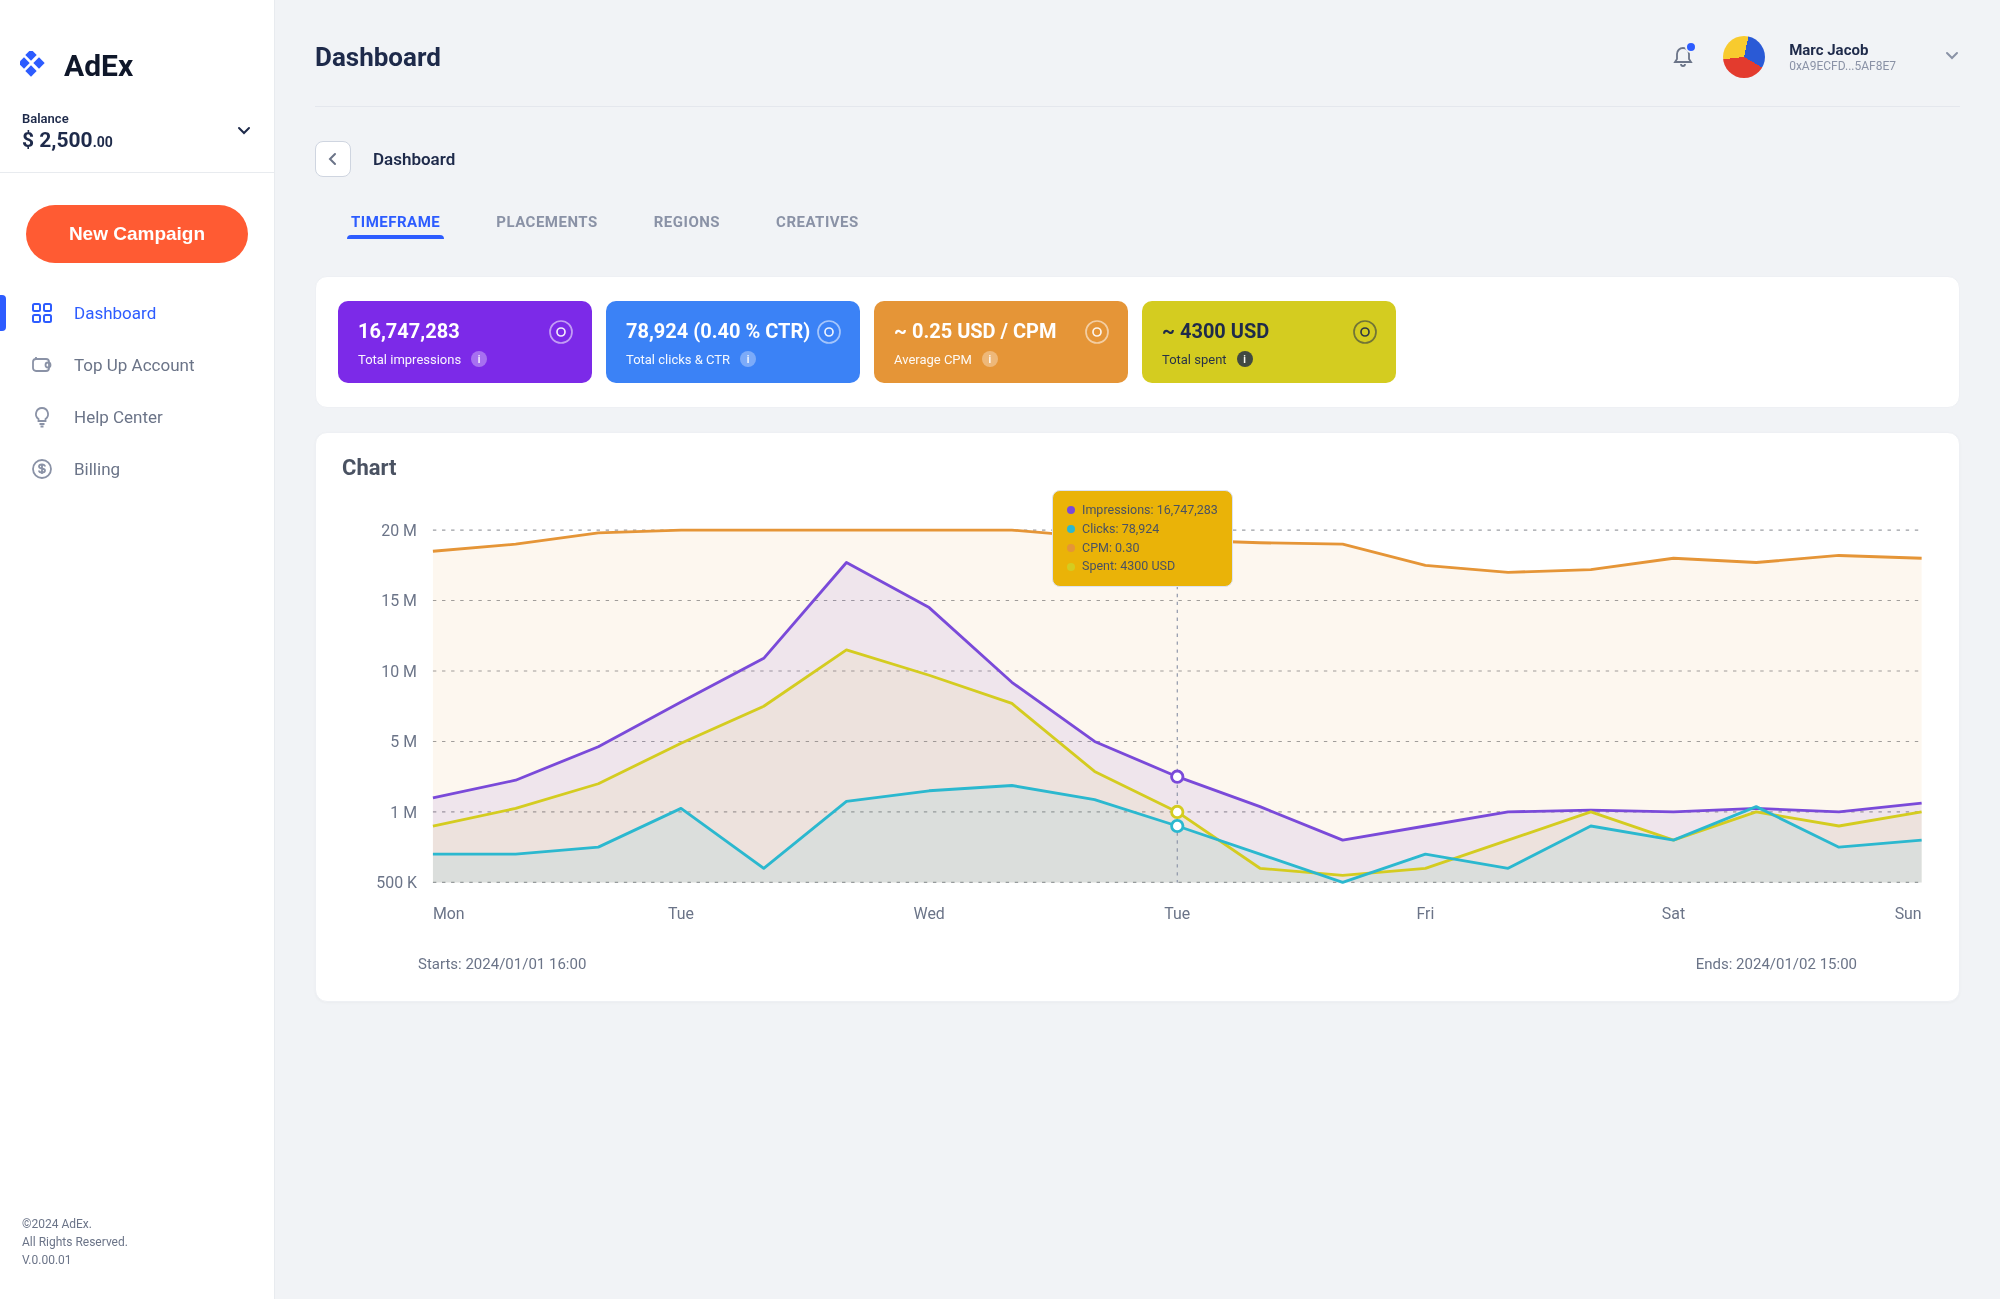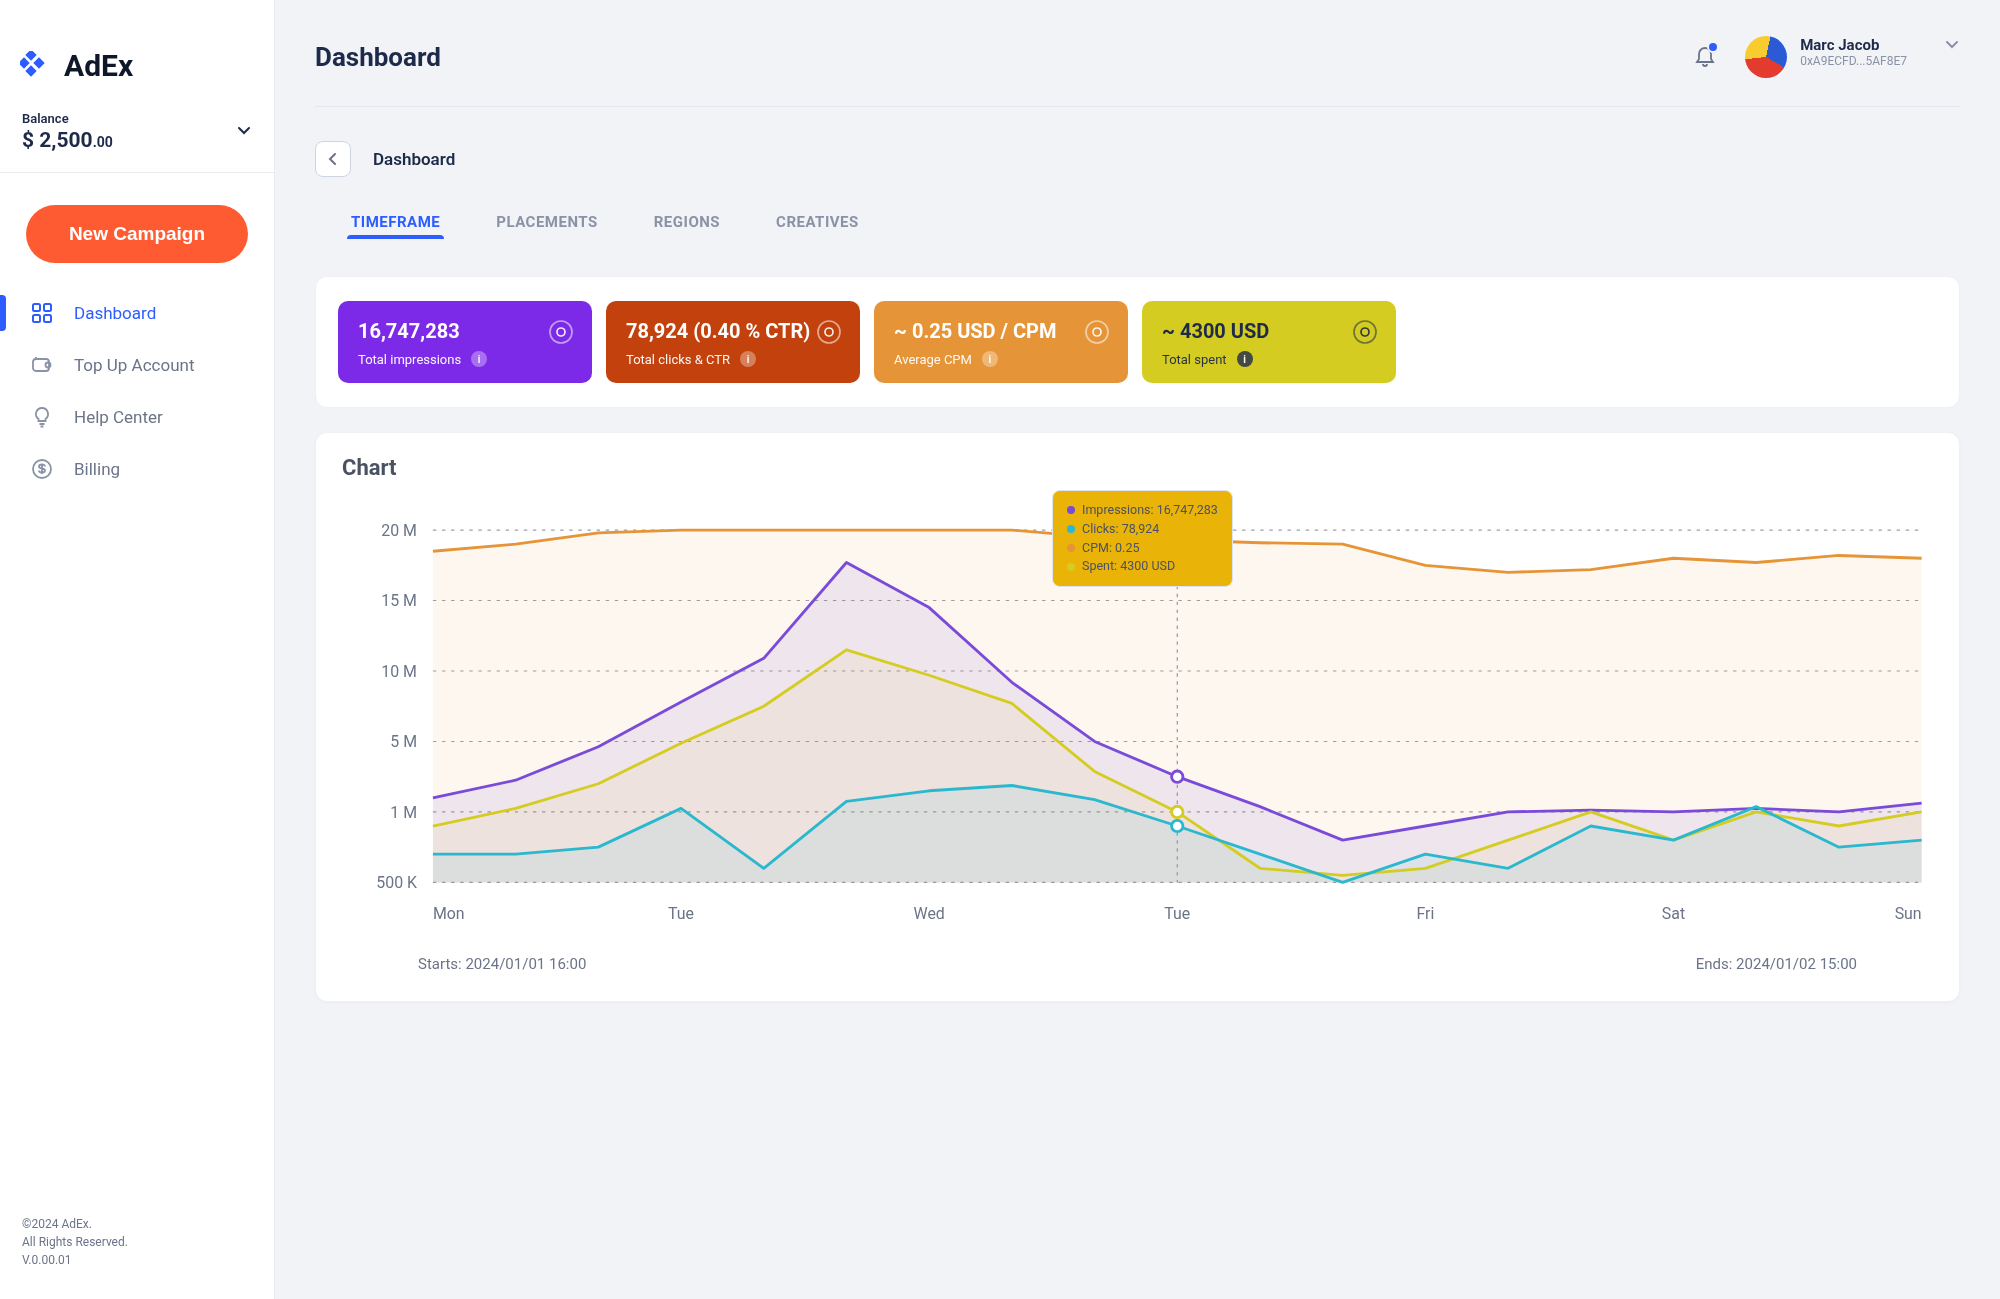--- a/index.html
+++ b/index.html
@@ -19,21 +19,21 @@
 .nav-item.active::before { content:''; position:absolute; left:0; top:8px; bottom:8px; width:6px; background:#2d5cff; border-radius:0 4px 4px 0;}
 .nav-icon { width:24px; height:24px; display:flex; align-items:center; justify-content:center; flex-shrink:0;}
 .sidebar-footer { margin-top:auto; padding: 0 22px 30px 22px; font-size: 12px; color:#6b7488; line-height:1.5;}
 
 .main { flex:1; display:flex; flex-direction:column; padding: 36px 40px 24px 40px; overflow:auto;}
 .topbar { display:flex; align-items:center; justify-content:space-between; padding-bottom:28px;}
 .page-title { font-size: 26px; font-weight:700; color:#1e2a4a;}
 .top-right { display:flex; align-items:center; gap:28px;}
 .bell-wrap { position:relative; }
 .bell-wrap .dot { position:absolute; top:-2px; right:-2px; width:12px; height:12px; background:#2d5cff; border-radius:50%; border:2px solid #f1f3f6;}
-.user-block { display:flex; gap:13px;}
+.user-block { display:flex; align-items:center; gap:24px;}
 .avatar { width:42px; height:42px; border-radius:50%; background: conic-gradient(from 120deg, #e33b2e 0 40%, #f8cb2e 40% 70%, #2a5ad6 70% 100%);}
 .user-name { font-size: 15px; font-weight:700; color:#1e2a4a;}
 .user-addr { font-size: 12px; color:#8a92a6;}
 .hr { border:none; border-top:1px solid #e4e7ed; margin-bottom:34px;}
 
 .crumb-row { display:flex; align-items:center; gap:22px; margin-bottom:28px;}
 .back-btn { width:36px; height:36px; border:1px solid #cfd5e0; border-radius:8px; background:#fff; display:flex; align-items:center; justify-content:center; cursor:pointer;}
 .crumb { font-size: 17px; font-weight:600; color:#1e2a4a;}
 
 .tabs { display:flex; gap:56px; padding:0 36px 0 36px; border-bottom:1px solid transparent;}
@@ -184,21 +184,21 @@
             <circle cx="13" cy="13" r="11" opacity="0.6"></circle>
             <circle cx="13" cy="13" r="4"></circle>
           </svg>
      </span>
      <div class="value">16,747,283</div>
      <div class="label-row">
           <span>Total impressions</span>
        <span class="info-circ" style="background:rgba(255,255,255,0.35);color:#fff">i</span>
      </div>
    </div>
-   <div class="stat" style="background:#c2410c;color:#fff">
+   <div class="stat" style="background:#3b82f6;color:#fff">
      <span class="eyeicon">
        <svg width="26" height="26" viewBox="0 0 26 26" fill="none" stroke="#fff" stroke-width="1.7">
             <circle cx="13" cy="13" r="11" opacity="0.6"></circle>
             <circle cx="13" cy="13" r="4"></circle>
           </svg>
      </span>
      <div class="value">78,924 (0.40 % CTR)</div>
      <div class="label-row">
           <span>Total clicks &amp; CTR</span>
        <span class="info-circ" style="background:rgba(255,255,255,0.35);color:#fff">i</span>
@@ -273,21 +273,21 @@
           <div class="tline">
             <span class="tdot" style="background:#7a4ad9"></span>
             <span>Impressions: 16,747,283</span>
           </div>
           <div class="tline">
             <span class="tdot" style="background:#2bb8cf"></span>
             <span>Clicks: 78,924</span>
           </div>
           <div class="tline">
             <span class="tdot" style="background:#e59537"></span>
-            <span>CPM: 0.25</span>
+            <span>CPM: 0.30</span>
           </div>
           <div class="tline">
             <span class="tdot" style="background:#d4cc20"></span>
             <span>Spent: 4300 USD</span>
           </div>
         </div>
     </div>
     <div class="chart-footer">
       <span>Starts: 2024/01/01 16:00</span>
       <span>Ends: 2024/01/02 15:00</span>

